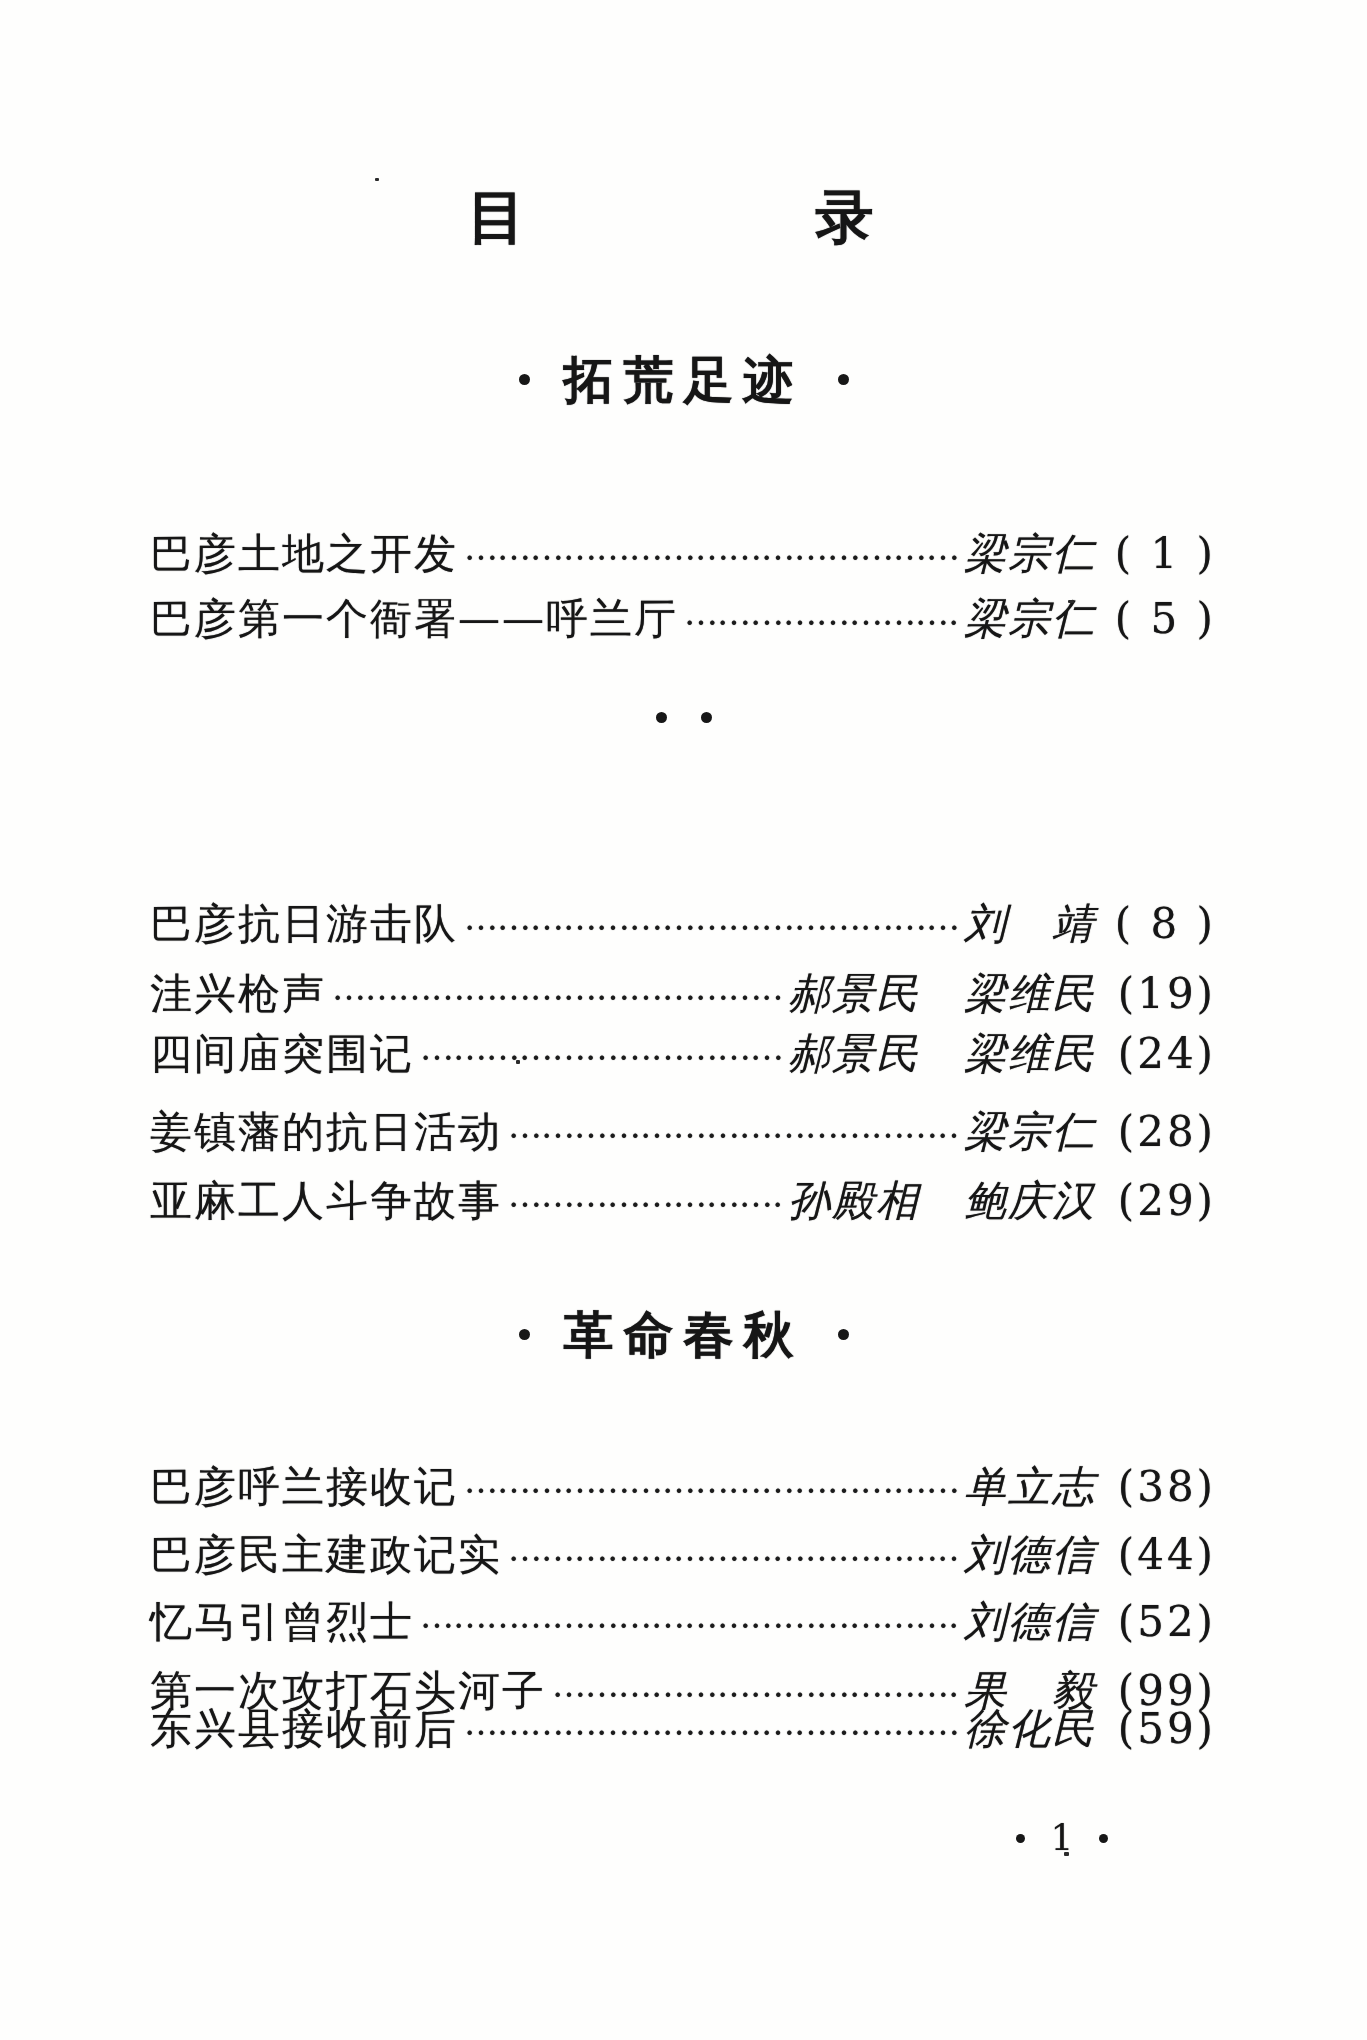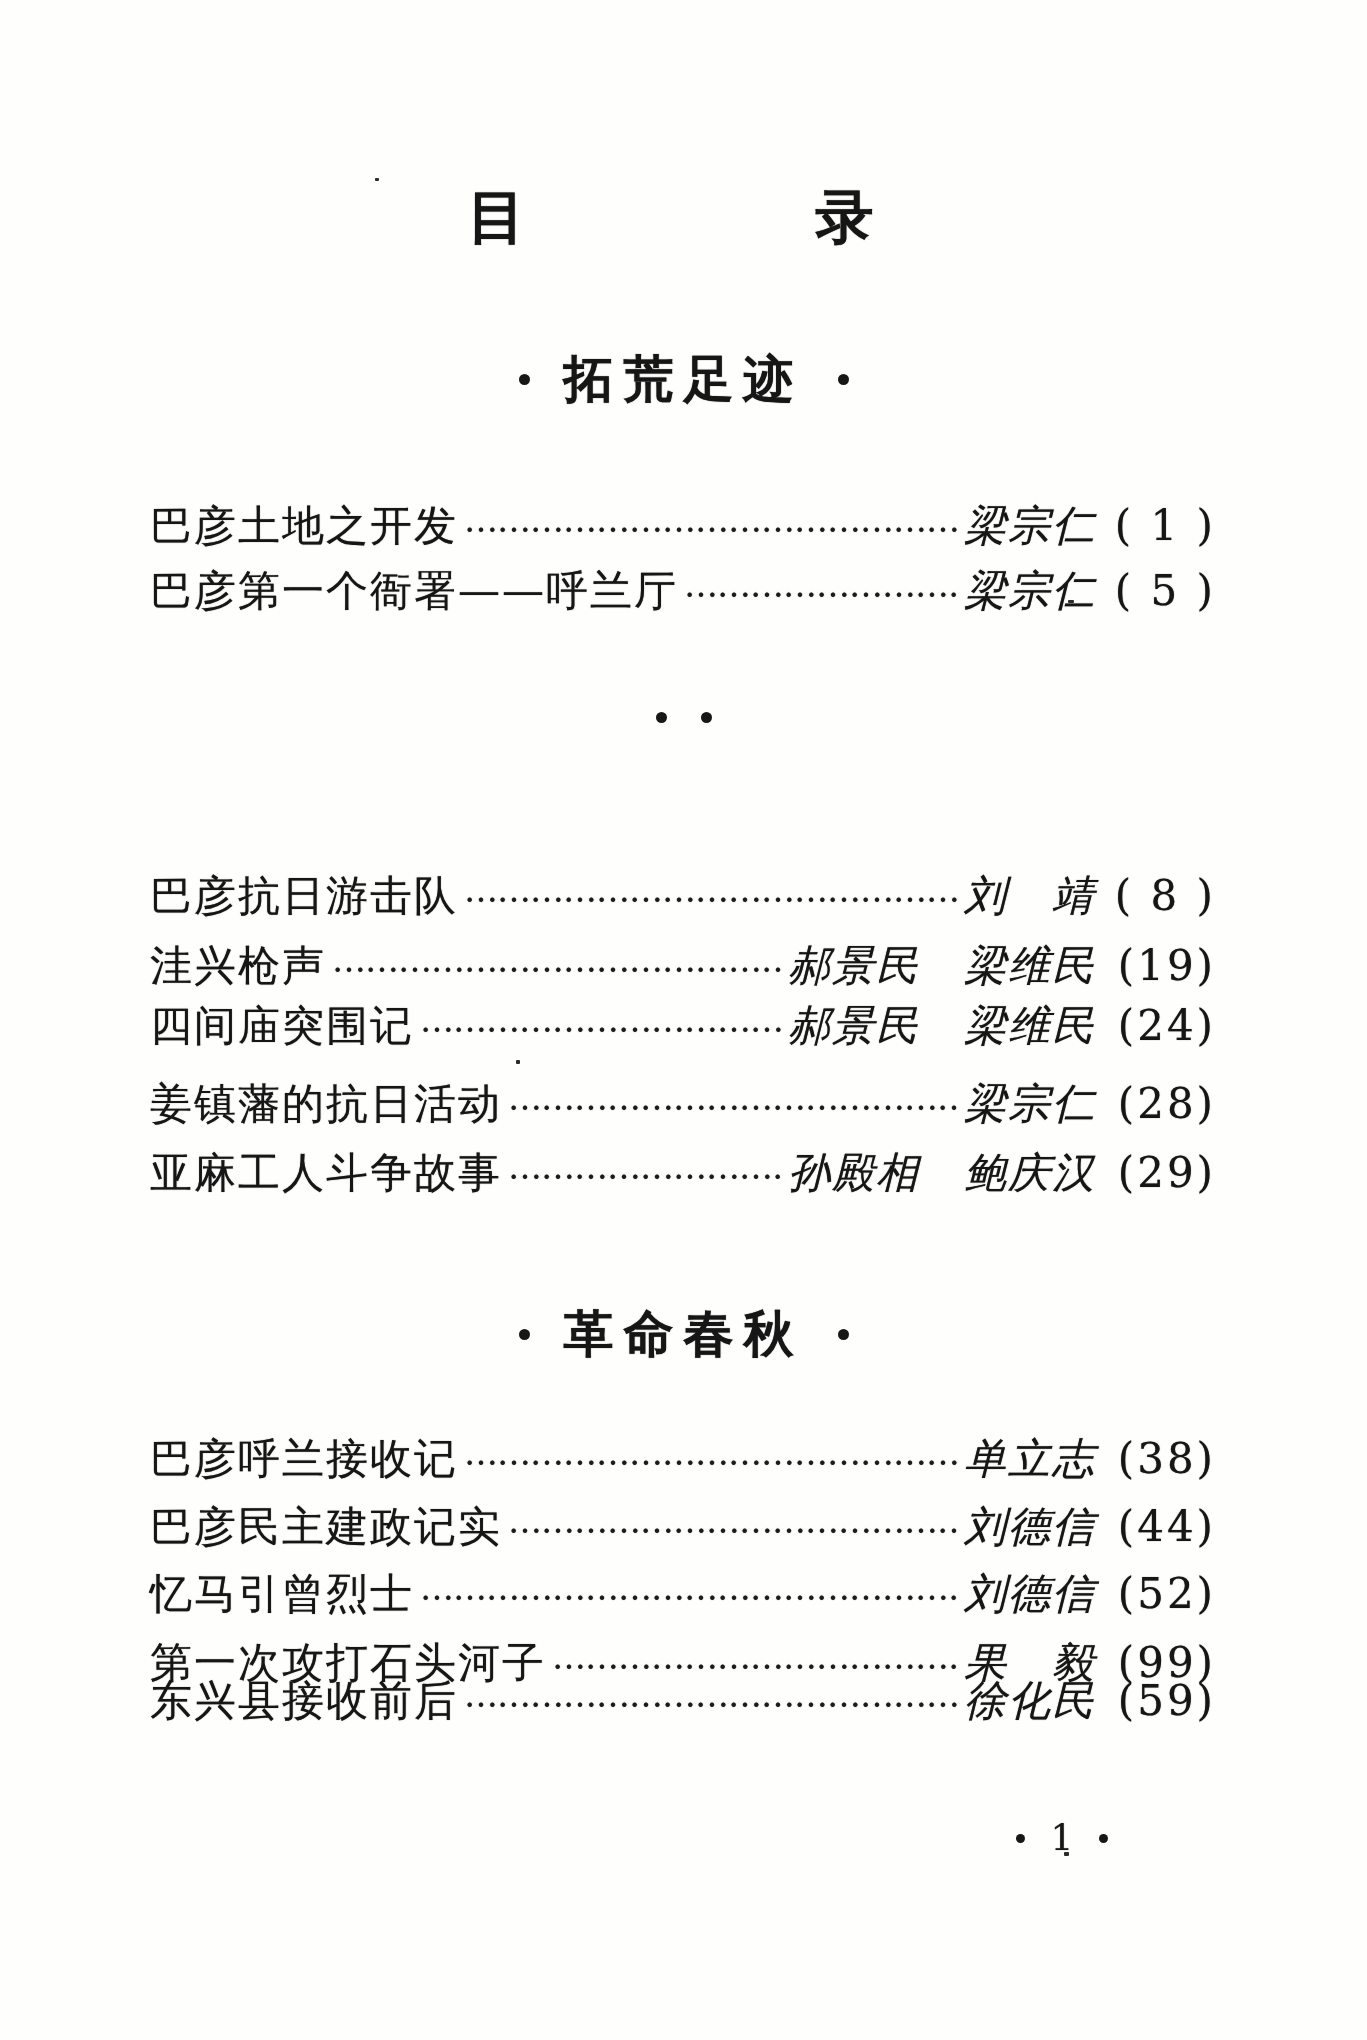--- a/index.html
+++ b/index.html
@@ -14,34 +14,33 @@
     display:flex; justify-content:center; gap:290px; padding-right:26px; box-sizing:border-box;
     font-size:58px; font-weight:700; line-height:1;
     text-shadow:0 0 1px rgba(10,10,10,.75);
   }
   
   .sec-heading {
     position:absolute; left:0; width:100%;
     display:flex; justify-content:center; align-items:center; gap:34px;
     font-size:50px; font-weight:700; line-height:1.1; letter-spacing:10px;
     text-shadow:0 0 1px rgba(10,10,10,.8);
-    font-family:Liberation Serif, serif;
   }
   .sec-heading .htext { white-space:nowrap; }
   .sep-dot {
     width:11px; height:11px; border-radius:50%; background:#171717; flex:0 0 auto;
   }
   
   .row {
     position:absolute; left:150px; width:1066px;
     display:flex; align-items:baseline;
     font-size:42px; line-height:1.15; letter-spacing:2px;
     text-shadow:0 0 1px rgba(10,10,10,.65);
   }
-  .row .t { white-space:nowrap; flex:0 0 auto; }
+  .row .t { white-space:nowrap; flex:0 0 auto;margin-top:28px; }
   .row .leader {
     flex:1 1 auto; overflow:hidden; white-space:nowrap;
     font-size:34px; letter-spacing:-1px;
     position:relative; top:-8px; margin:0 4px 0 6px;
     color:#1b1b1b;
   }
   .row .a { white-space:nowrap; flex:0 0 auto;font-style:italic; }
   .row .p { white-space:nowrap; flex:0 0 auto; min-width:112px; text-align:right; margin-left:8px; letter-spacing:3px; }
   
   .footer-page {

